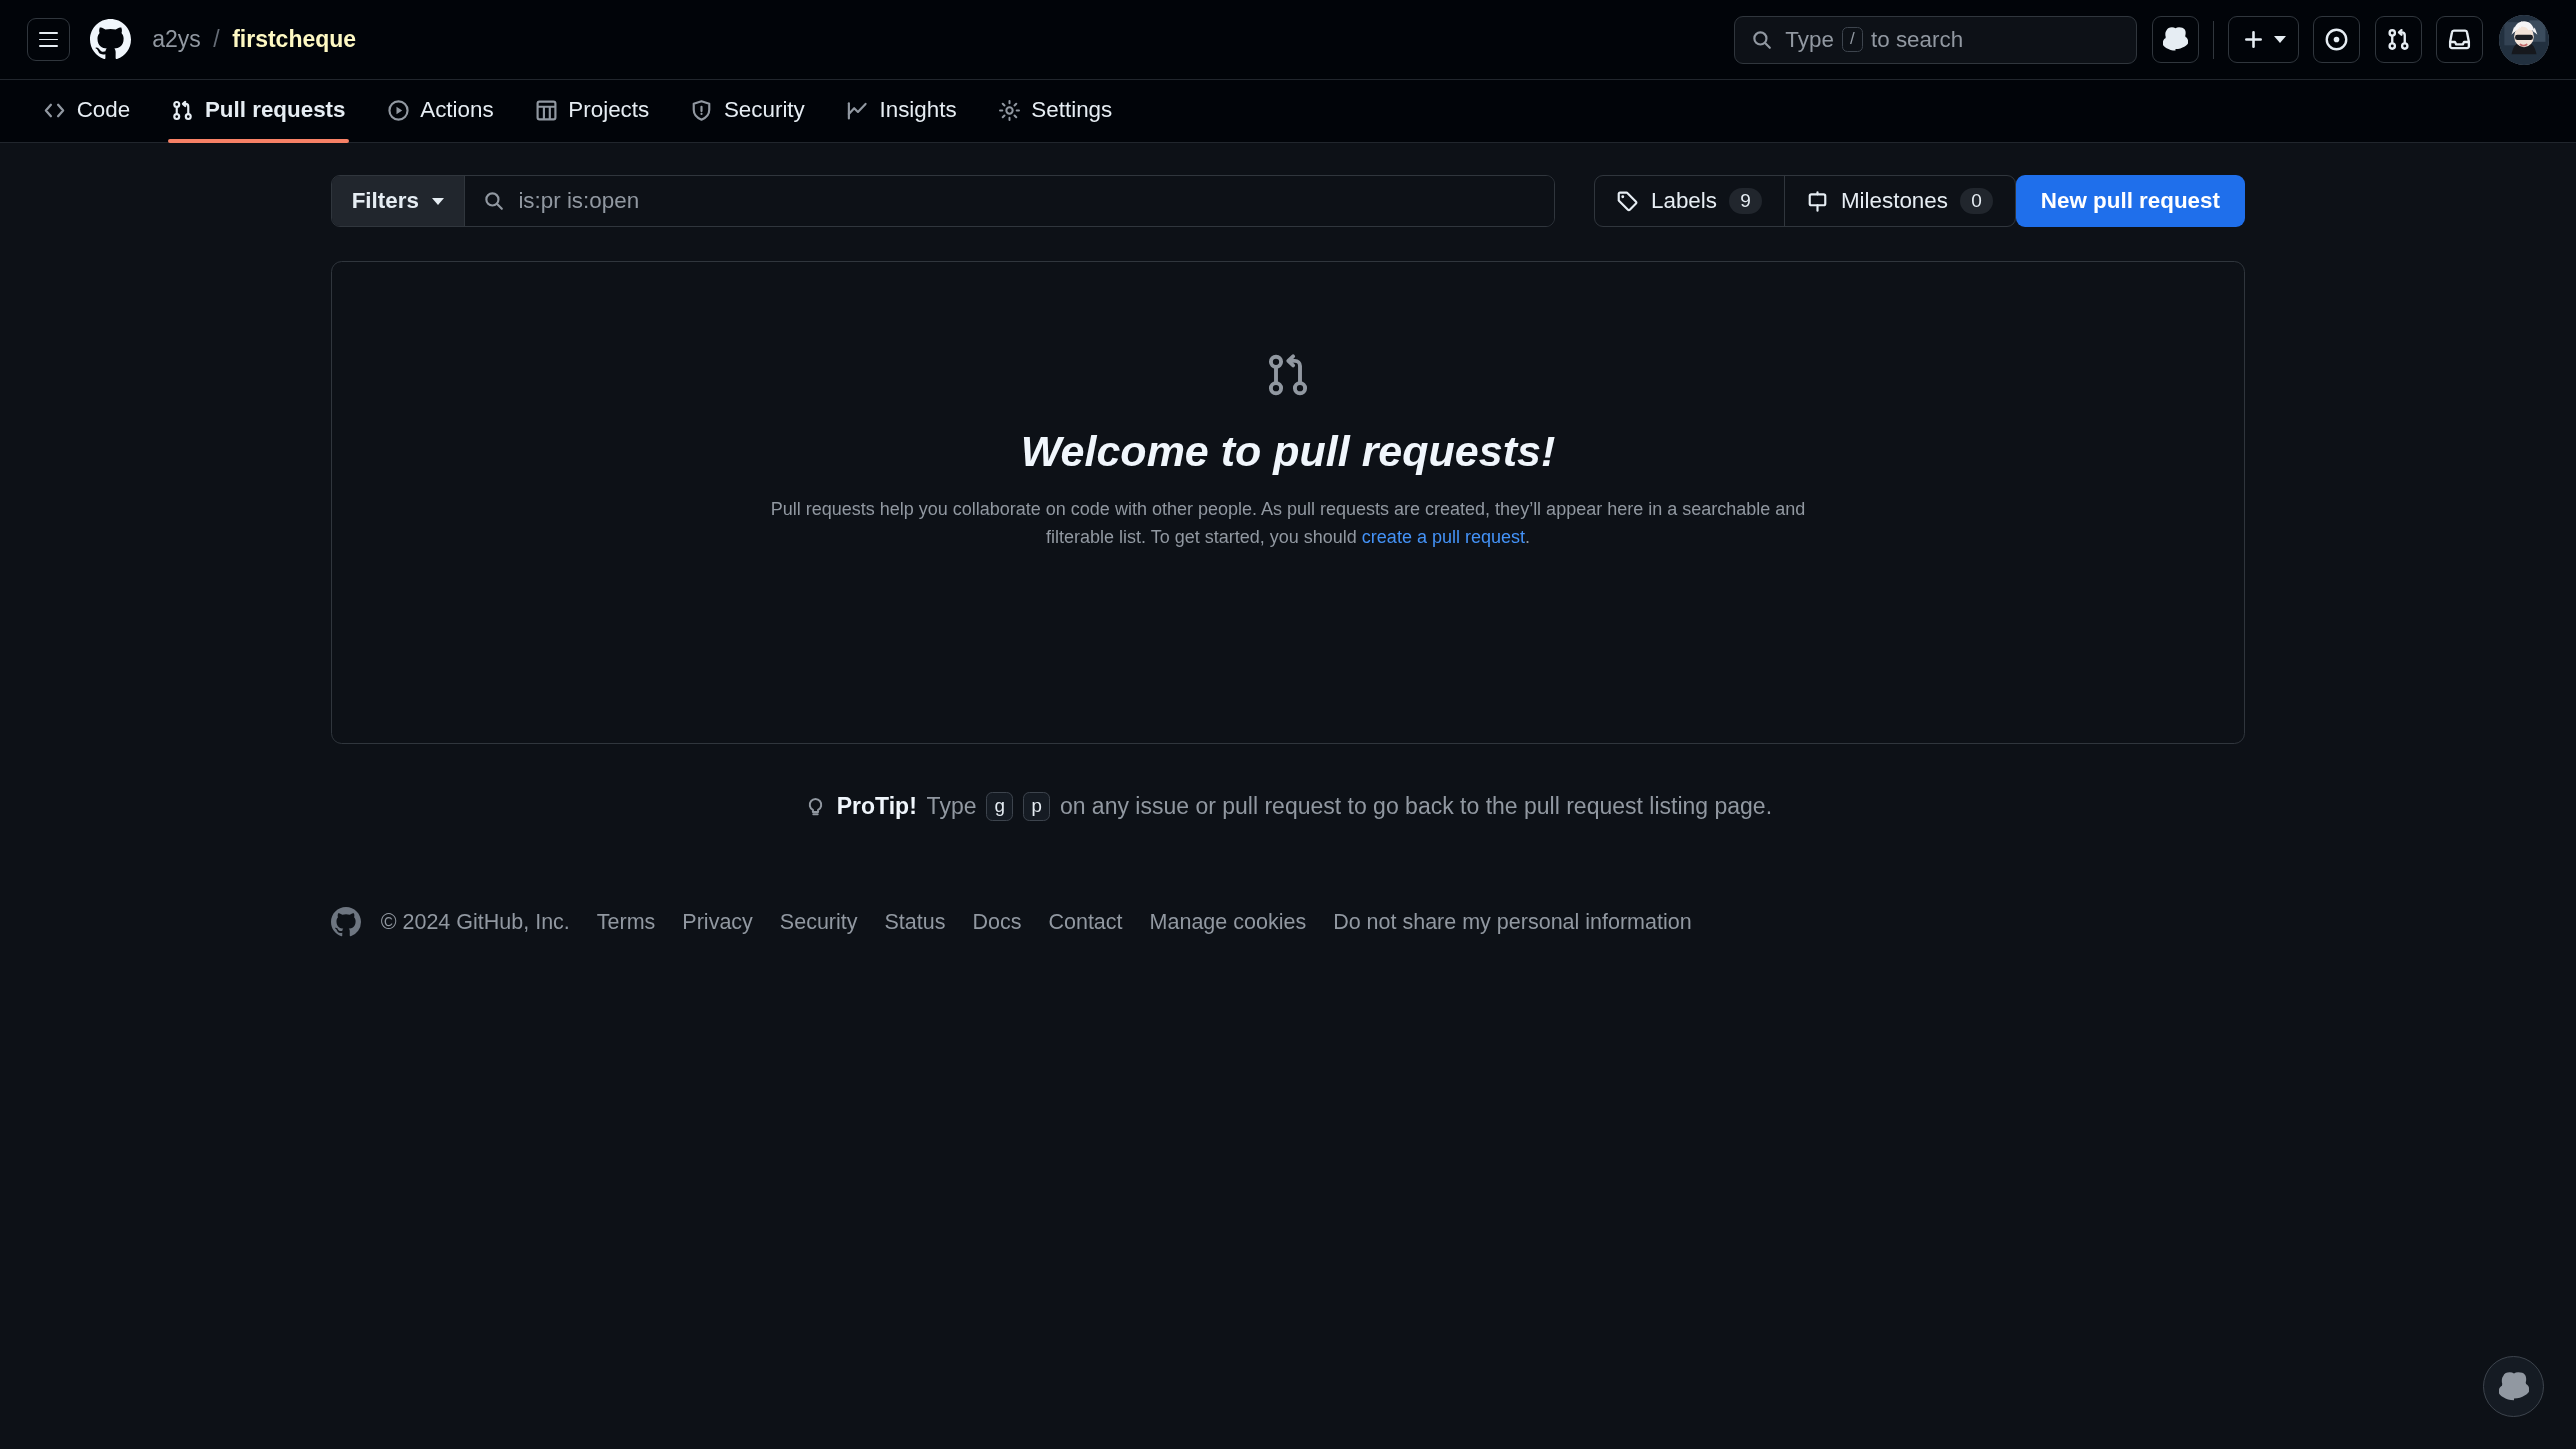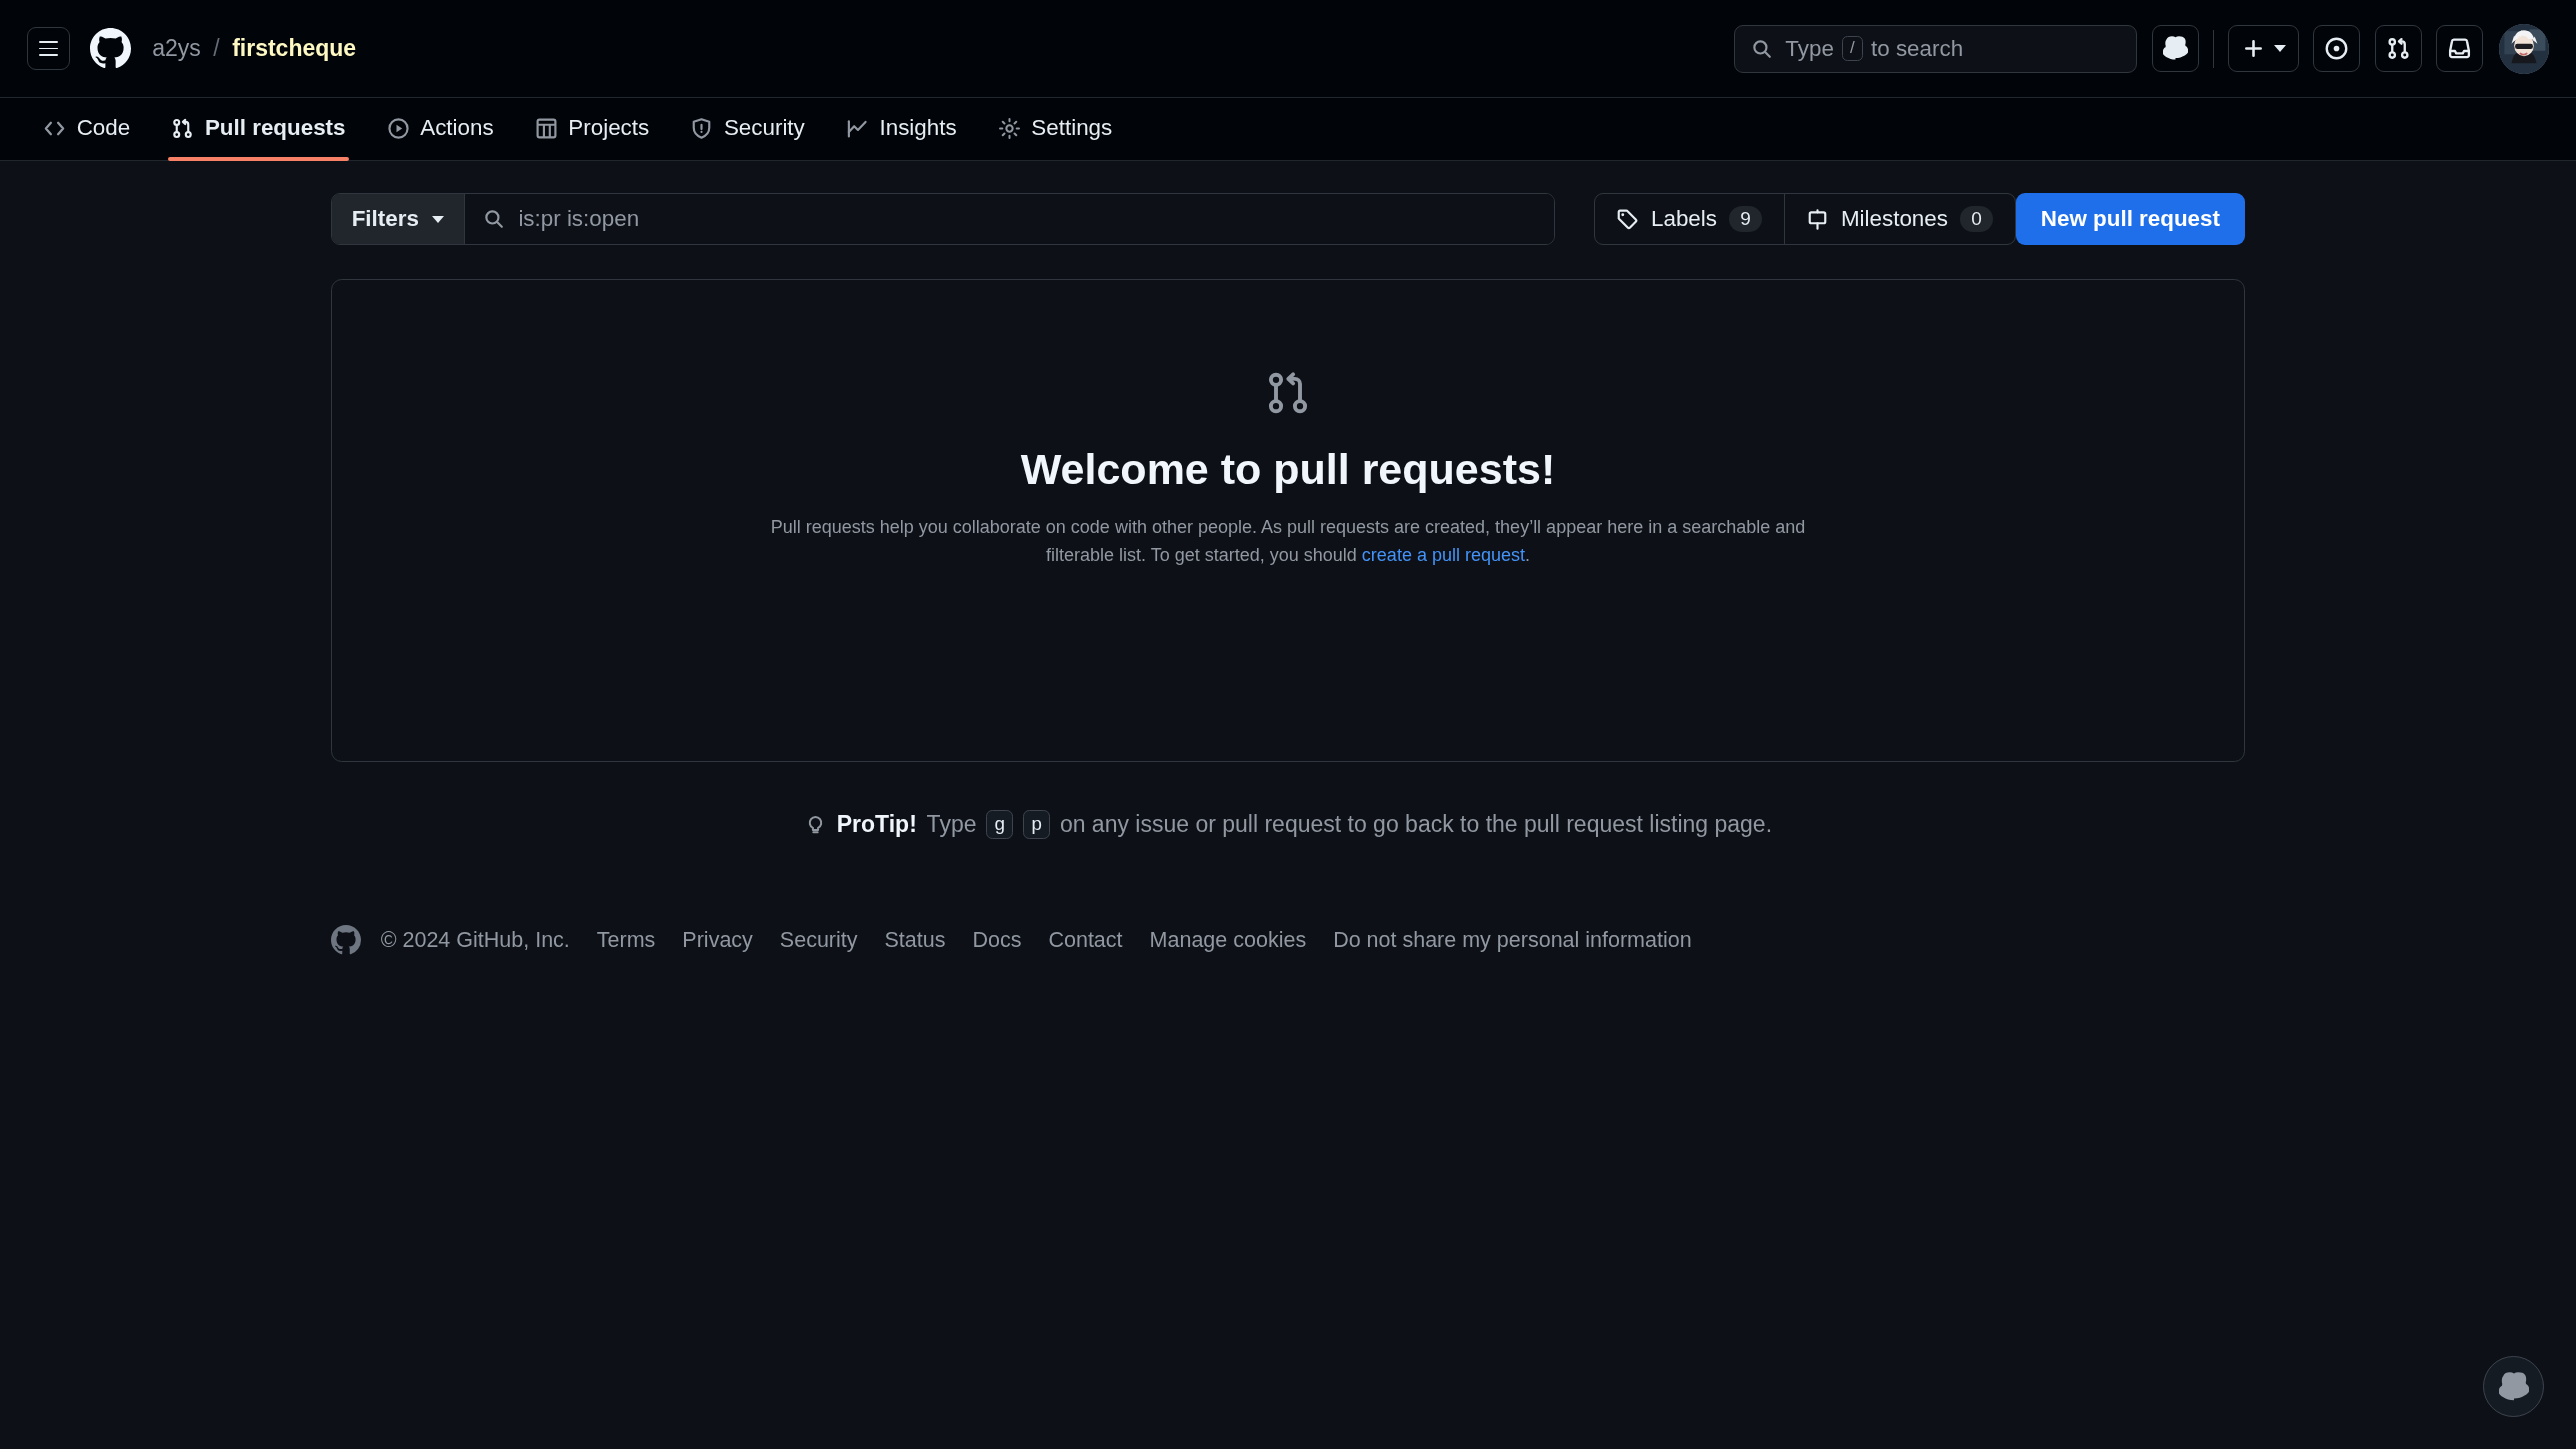--- a/index.html
+++ b/index.html
@@ -6,21 +6,21 @@
   html, body {
     width: 2576px; height: 1449px;
     background: #0d1117;
     font-family: "Liberation Sans", sans-serif;
     color: #e6edf3;
     overflow: hidden;
   }
 
   
   .header {
-    height: 98px;
+    height: 80px;
     background: #010409;
     border-bottom: 0.9px solid #21262d;
     display: flex;
     align-items: center;
     padding: 0 27px;
     gap: 0;
   }
   .hamburger-btn {
     width: 43px; height: 43px;
     border: 0.9px solid #30363d;
@@ -179,20 +179,21 @@
     height: 483px;
     display: flex; flex-direction: column;
     align-items: center; justify-content: flex-start;
     padding-top: 89px;
   }
   .empty-icon { margin-bottom: 25px; }
   .empty-title {
     font-size: 43px; font-weight: bold;
     color: #f0f6fc; margin-bottom: 19.7px;
     text-align: center;
+    font-style: italic;
   }
   .empty-desc {
     font-size: 18px; color: #9198a1;
     line-height: 1.55; text-align: center;
     max-width: 1082px;
   }
   .empty-desc a { color: #4493f8; text-decoration: none; cursor: pointer; }
 
   
   .protip {

